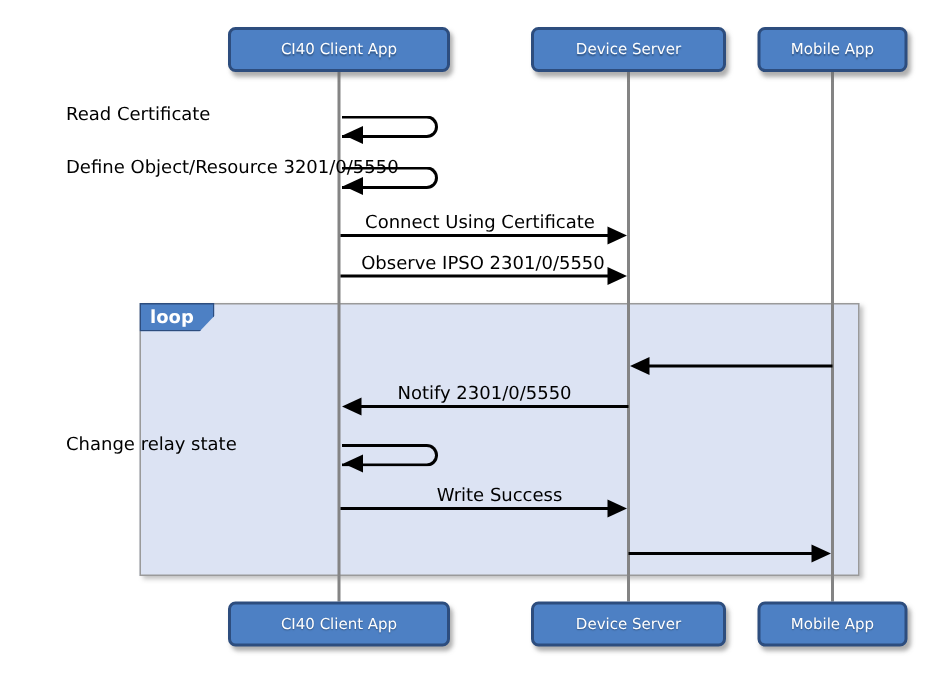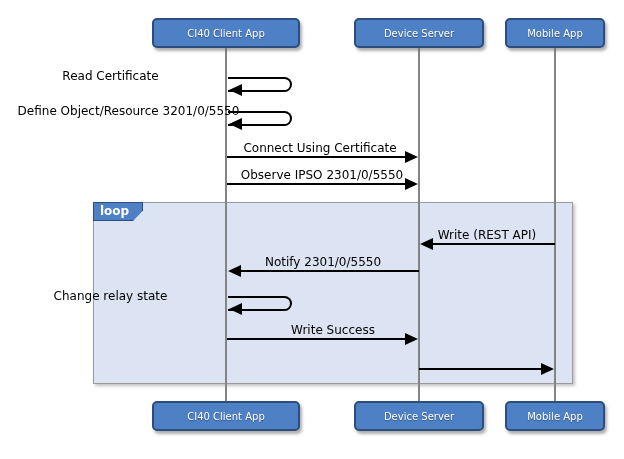--- a/index.html
+++ b/index.html
@@ -29,21 +29,21 @@
     background:#4d80c4; border:1px solid #2d4d7e; box-sizing:border-box;
     color:#ffffff; font-size:12px; line-height:17px; padding-left:6px;
     clip-path:polygon(0 0, 100% 0, 100% 45%, 80% 100%, 0 100%);
     font-weight:bold;
   }
   
   .msg-label {
     position:absolute; font-size:12px; color:#000000; z-index:3;
     text-align:center; white-space:nowrap;
   }
-  .msg-label.right-align { text-align:center; }
+  .msg-label.right-align { text-align:left;padding-left:44px; }
   .msg-line { position:absolute; height:2px; background:#000000; z-index:3; }
   .head { position:absolute; width:0; height:0; z-index:3;
           border-top:6px solid transparent; border-bottom:6px solid transparent; }
   .head.to-right { border-left:13px solid #000000; }
   .head.to-left  { border-right:13px solid #000000; }
   .selfloop {
     position:absolute; left:228px; width:64px; height:15px; z-index:3;
     border:2px solid #000000; border-left:none; box-sizing:border-box;
     border-top-right-radius:9px; border-bottom-right-radius:9px;
   }
@@ -71,21 +71,20 @@
   <div class="head to-left" style="left:229px;top:118px"></div>
 
   <div class="msg-label" style="left:227px;width:186px;top:141px">Connect Using Certificate</div>
   <div class="msg-line" style="left:227px;width:185px;top:156px"></div>
   <div class="head to-right" style="left:405px;top:151px"></div>
 
   <div class="msg-label" style="left:227px;width:190px;top:168px">Observe IPSO 2301/0/5550</div>
   <div class="msg-line" style="left:227px;width:185px;top:183px"></div>
   <div class="head to-right" style="left:405px;top:178px"></div>
 
-  <div class="msg-label" style="left:419px;width:136px;top:228px">Write (REST API)</div>
   <div class="msg-line" style="left:425px;width:130px;top:243px"></div>
   <div class="head to-left" style="left:420px;top:238px"></div>
 
   <div class="msg-label" style="left:227px;width:192px;top:255px">Notify 2301/0/5550</div>
   <div class="msg-line" style="left:233px;width:186px;top:270px"></div>
   <div class="head to-left" style="left:228px;top:265px"></div>
 
   <div class="msg-label right-align" style="left:0;width:221px;top:289px">Change relay state</div>
   <div class="selfloop" style="top:296px"></div>
   <div class="head to-left" style="left:229px;top:303px"></div>

